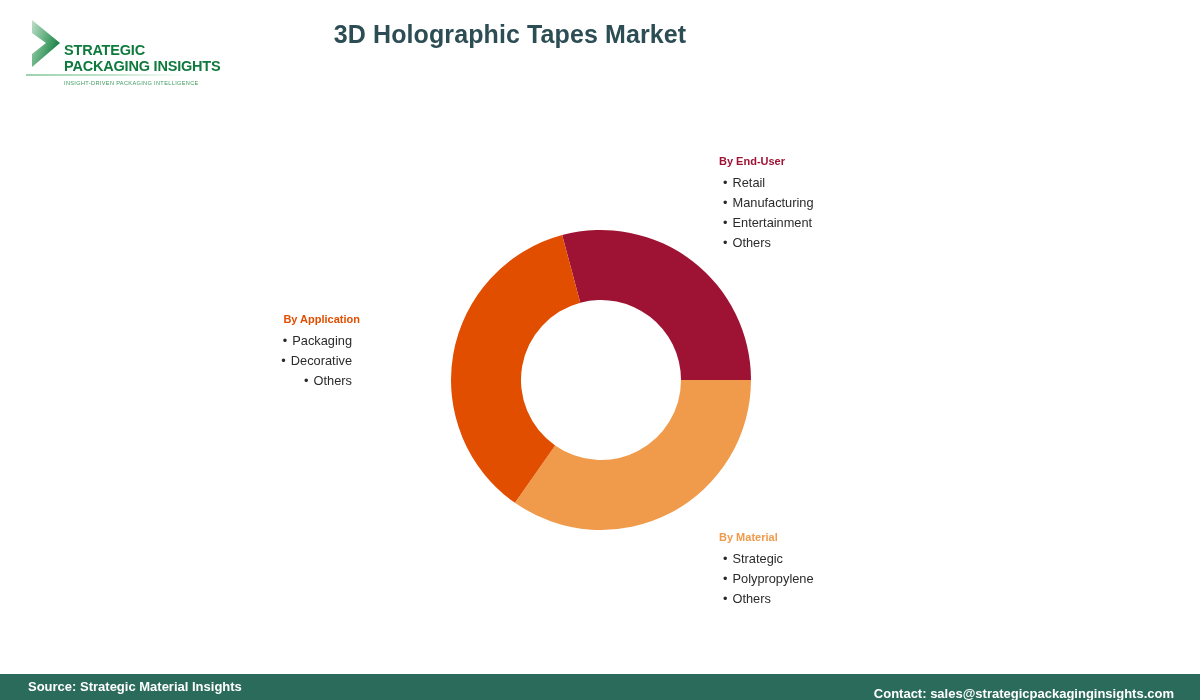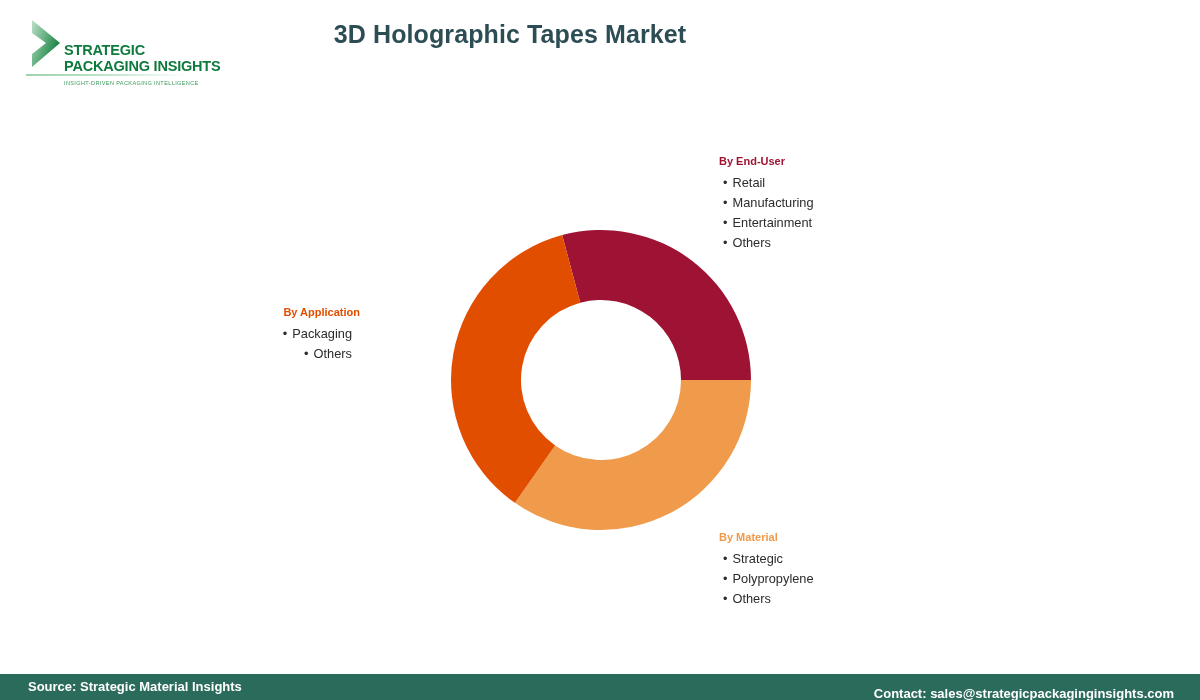--- a/index.html
+++ b/index.html
@@ -109,21 +109,21 @@
     font-size: 12.8px;
     color: #2b2b2b;
     line-height: 20px;
     white-space: nowrap;
   }
   .bullet { margin-right: 5px; }
 
   #group-enduser  { left: 719px; top: 155px; text-align: left;  }
   #group-material { left: 719px; top: 531px; text-align: left;  }
   #group-application {
-    left: 160px; top: 306px;
+    left: 160px; top: 313px;
     width: 200px;
     text-align: right;
   }
   #group-application .seg-list li { padding-right: 4px; }
 
   
   .footer-bar {
     position: absolute;
     left: 0;
     top: 674px;
@@ -204,20 +204,21 @@
         <li><span class="bullet">•</span><span>Strategic</span></li>
         <li><span class="bullet">•</span><span>Polypropylene</span></li>
         <li><span class="bullet">•</span><span>Others</span></li>
       </ul>
   </div>
 
   <div class="seg-group" id="group-application">
     <div class="seg-title" style="color: rgb(226, 78, 0);">By Application</div>
     <ul class="seg-list">
         <li><span class="bullet">•</span><span>Packaging</span></li>
+        <li><span class="bullet">•</span><span>Decorative</span></li>
         <li><span class="bullet">•</span><span>Others</span></li>
       </ul>
   </div>
 
   <div class="footer-bar" style="background: rgb(43, 107, 91);">
     <div class="footer-left" style="color: rgb(255, 255, 255);">Source: Strategic Material Insights</div>
     <div class="footer-right" style="color: rgb(255, 255, 255);">Contact: sales@strategicpackaginginsights.com</div>
   </div>
 
 </div>

